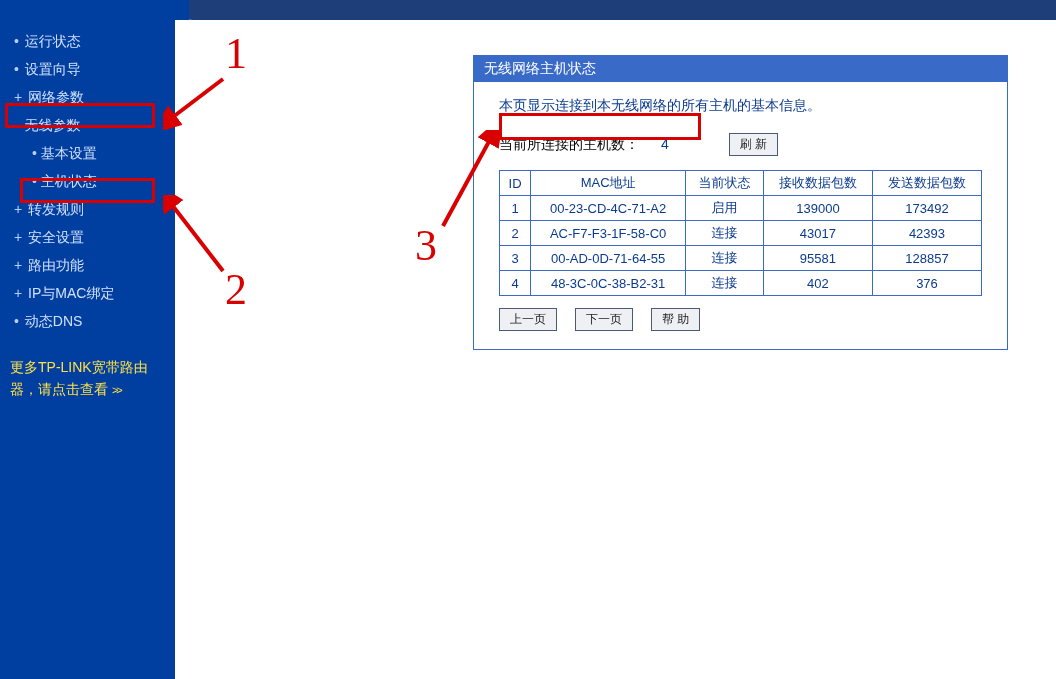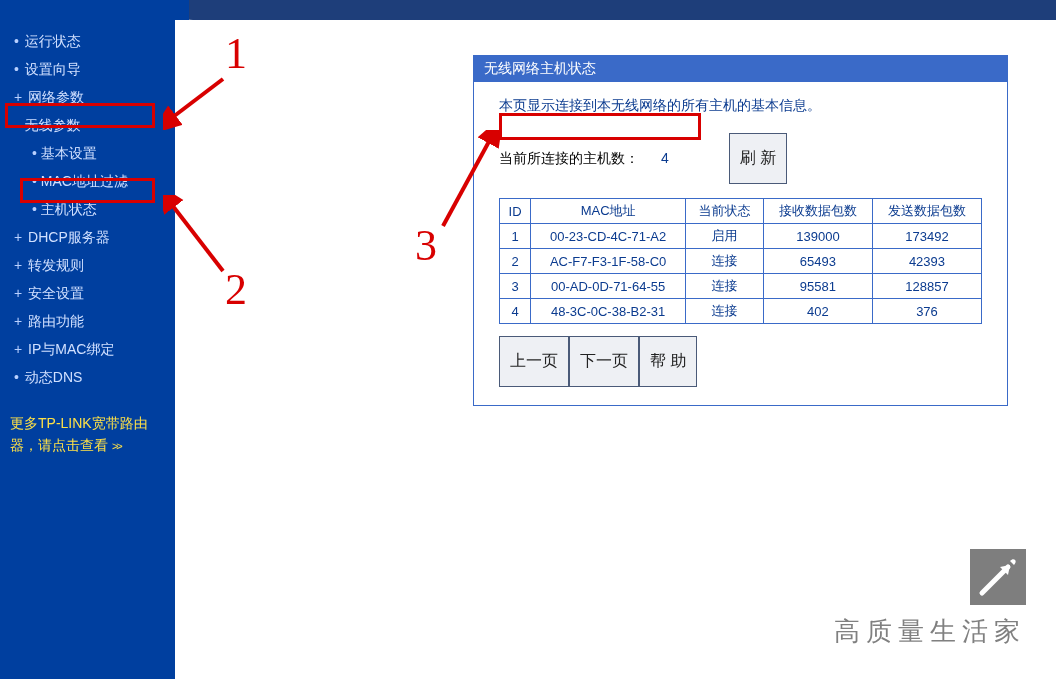--- a/index.html
+++ b/index.html
@@ -109,22 +109,22 @@
   display: flex;
   align-items: center;
   gap: 60px;
   margin-bottom: 14px;
 }
 .count-val { margin-left: 18px; color:#0b3b8f; }
 .btn {
   display: inline-block;
   border: 1px solid #4a5a78;
   background: #eef0f4;
-  padding: 14px 10px;
-  font-size: 16px;
+  padding: 2px 10px;
+  font-size: 12px;
   cursor: pointer;
   color: #222;
 }
 
 
 table.data {
   border-collapse: collapse;
   width: 100%;
   font-size: 13px;
 }
@@ -136,20 +136,21 @@
   background: #fff;
 }
 table.data th {
   background: #fff;
   font-weight: normal;
 }
 
 .pager-row {
   margin-top: 12px;
   display: flex;
+  gap: 18px;
 }
 
 
 .anno {
   position: absolute;
   pointer-events: none;
 }
 .anno-num {
   color: #d80000;
   font-size: 44px;
@@ -192,23 +193,21 @@
 
 <div class="top-header"></div>
 
 <div class="sidebar">
   <ul>
     <li class="lvl1"><span>运行状态</span></li>
     <li class="lvl1"><span>设置向导</span></li>
     <li class="lvl1 expand"><span>网络参数</span></li>
     <li class="lvl1 collapse"><span>无线参数</span></li>
     <li class="sub"><span>基本设置</span></li>
-    <li class="sub"><span>MAC地址过滤</span></li>
     <li class="sub"><span>主机状态</span></li>
-    <li class="lvl1 expand"><span>DHCP服务器</span></li>
     <li class="lvl1 expand"><span>转发规则</span></li>
     <li class="lvl1 expand"><span>安全设置</span></li>
     <li class="lvl1 expand"><span>路由功能</span></li>
     <li class="lvl1 expand"><span>IP与MAC绑定</span></li>
     <li class="lvl1"><span>动态DNS</span></li>
   </ul>
   <div class="more">
     <span>更多TP-LINK宽带路由</span><br>
     <span>器，请点击查看 </span><span class="doublearrow">&gt;&gt;</span>
   </div>
@@ -242,21 +241,21 @@
               <td>1</td>
               <td>00-23-CD-4C-71-A2</td>
               <td>启用</td>
               <td>139000</td>
               <td>173492</td>
             </tr>
             <tr>
               <td>2</td>
               <td>AC-F7-F3-1F-58-C0</td>
               <td>连接</td>
-              <td>65493</td>
+              <td>43017</td>
               <td>42393</td>
             </tr>
             <tr>
               <td>3</td>
               <td>00-AD-0D-71-64-55</td>
               <td>连接</td>
               <td>95581</td>
               <td>128857</td>
             </tr>
             <tr>
@@ -302,25 +301,14 @@
   </svg>
   <svg class="arrow-svg" style="top:110px; left:262px;" width="64" height="100">
     <defs>
         <marker id="ah3" markerWidth="10" markerHeight="10" refX="2" refY="3" orient="auto">
           <path d="M0,0 L0,6 L8,3 z" fill="#d80000"></path>
         </marker>
       </defs>
     <line x1="6" y1="96" x2="55" y2="6" stroke="#d80000" stroke-width="4" marker-end="url(#ah3)"></line>
   </svg>
 
-  <div class="watermark">
-    <span class="wm-icon">
-      <svg width="56" height="56" viewBox="0 0 56 56">
-        <rect width="56" height="56" fill="#7e7e7e"></rect>
-        <path d="M12 44 L38 18" stroke="#fff" stroke-width="5" stroke-linecap="round"></path>
-        <path d="M30 18 L40 16 L38 26" fill="#fff"></path>
-        <path d="M40 12 C44 8 48 12 44 16" fill="#fff"></path>
-      </svg>
-    </span><br>
-    <span class="wm-text">高质量生活家</span>
-  </div>
 
 </div>
 
 </body></html>

